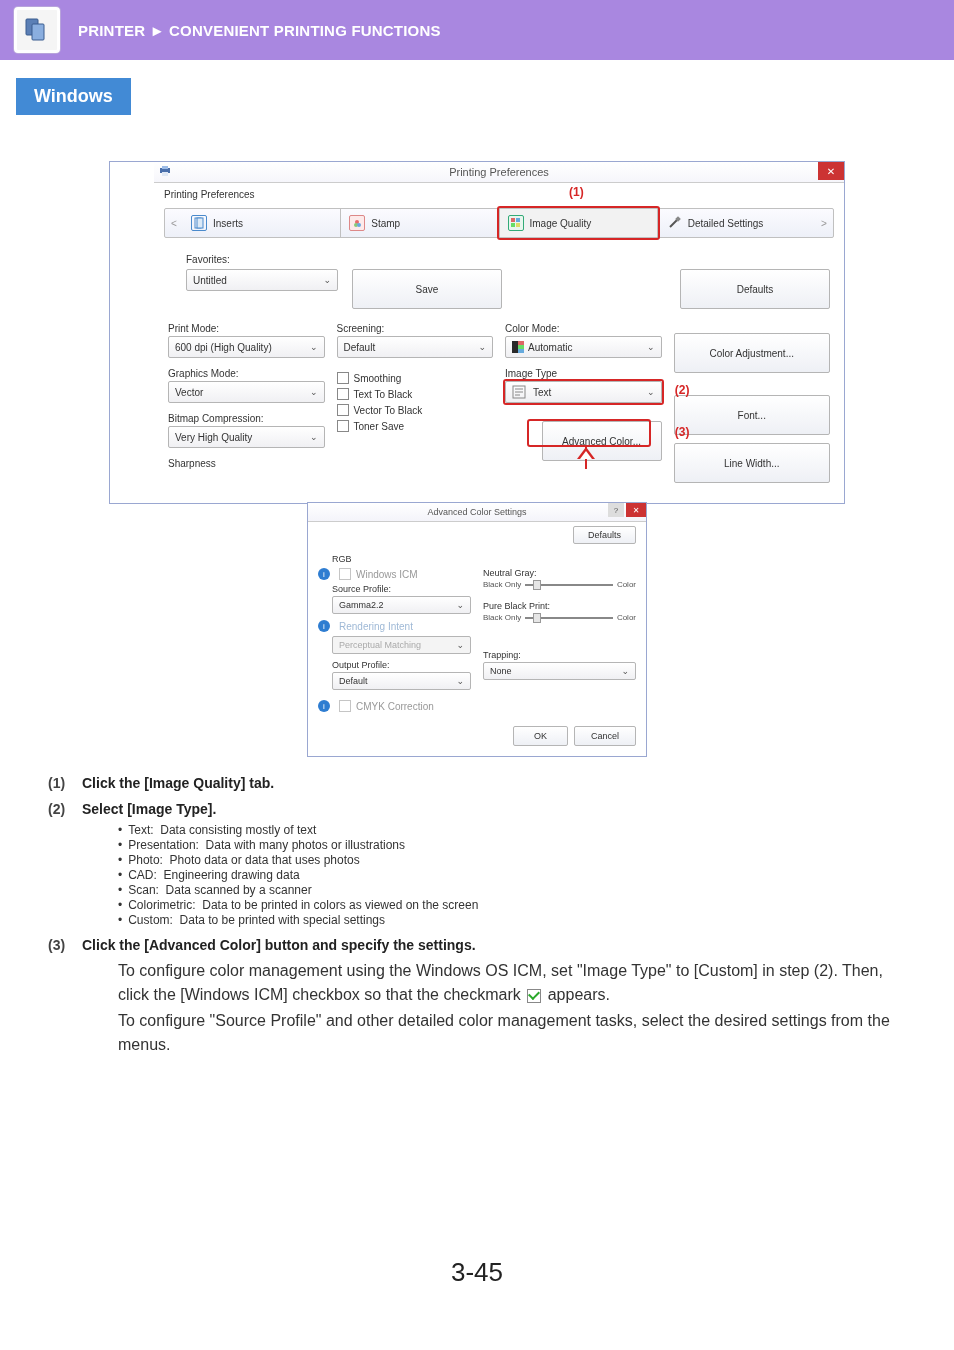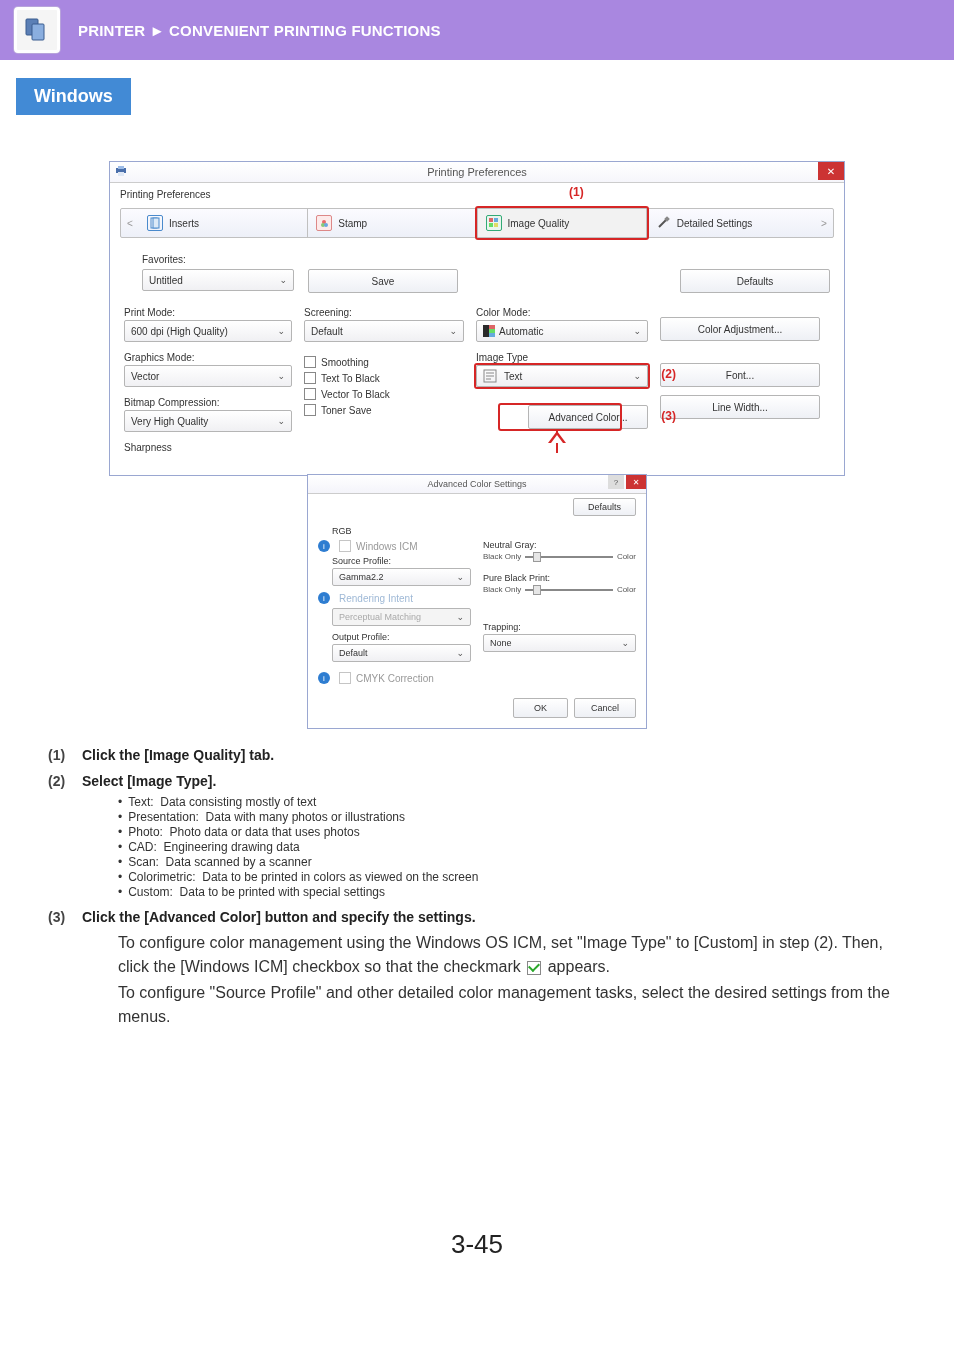--- a/index.html
+++ b/index.html
@@ -4,36 +4,36 @@
 <style>
   * { margin:0; padding:0; box-sizing:border-box; font-family:Arial,Helvetica,sans-serif; }
   body { background:#fff; width:954px; }
   .topbar { background:#a987e0; height:60px; display:flex; align-items:center; padding:0 10px 0 14px; }
   .top-icon-box { width:46px; height:46px; background:#f5f5f5; border:3px solid #fff; border-radius:4px; display:flex; align-items:center; justify-content:center; margin-right:18px; box-shadow:0 0 0 1px #b8a4db; }
   .top-icon-inner { width:28px; height:28px; }
   .breadcrumb { color:#fff; font-size:15px; font-weight:bold; letter-spacing:0.2px; }
   .content { padding:28px 48px 20px 48px; }
   .os-tag { background:#428ad5; color:#fff; font-size:18px; font-weight:bold; padding:8px 18px; display:inline-block; margin:18px 0 18px 16px; }
   .ss-wrap { margin:0 auto 18px; width:736px; position:relative; }
-  .ss-win { border:1px solid #9aa7d1; background:#fff; }
+  .ss-win { border:1px solid #9aa7d1; background:#fff;padding-left:44px; }
   .ss-titlebar { background:linear-gradient(#fff,#f6f6fb); color:#555; text-align:center; font-size:11px; padding:4px 0; position:relative; border-bottom:1px solid #ccc; }
   .ss-close { position:absolute; right:0; top:0; background:#c33; color:#fff; width:26px; height:18px; font-size:10px; display:flex; align-items:center; justify-content:center; }
   .ss-sub { font-size:10px; color:#333; padding:6px 10px; }
   .ss-tabs { display:flex; align-items:center; border:1px solid #c0c0c0; margin:2px 10px 8px; border-radius:2px; background:linear-gradient(#fbfbff,#edf0f8); }
   .ss-arrow { width:18px; text-align:center; color:#999; font-size:10px; cursor:pointer; }
   .ss-tab { flex:1; font-size:10px; color:#333; display:flex; align-items:center; gap:6px; padding:6px 8px; border-right:1px solid #c0c0c0; }
   .ss-tab.active { background:#f2f2f2; }
   .tab-ico { width:16px; height:16px; display:flex; align-items:center; justify-content:center; border-radius:2px; font-size:9px; }
   .ss-body { padding:4px 14px 16px; position:relative; font-size:10px; color:#222; }
   .row { display:flex; gap:12px; margin:4px 0; }
   .col { flex:1; }
   .lbl { font-size:10px; color:#333; margin:4px 0 2px; }
   .sel { display:flex; align-items:center; border:1px solid #b5b5b5; background:linear-gradient(#fff,#f0f0f3); border-radius:2px; height:22px; padding:0 6px; font-size:10px; color:#333; justify-content:space-between; }
   .sel .chev { color:#555; font-size:9px; }
-  .btn { border:1px solid #b5b5b5; background:linear-gradient(#fff,#eef0f5); border-radius:2px; height:24px; font-size:10px; color:#333; display:flex; align-items:center; justify-content:center; padding:0 10px; }
+  .btn { border:1px solid #b5b5b5; background:linear-gradient(#fff,#eef0f5); border-radius:2px; height:40px; font-size:10px; color:#333; display:flex; align-items:center; justify-content:center; padding:0 10px; }
   .chk { display:flex; align-items:center; gap:5px; font-size:10px; color:#333; margin:4px 0; }
   .chk .box { width:12px; height:12px; border:1px solid #888; background:#fff; }
   .callout-n { position:absolute; color:#d62626; font-weight:bold; font-size:12px; }
   .callout-box { border:2px solid #d62626; border-radius:3px; position:absolute; pointer-events:none; }
   .lead { position:absolute; background:#d62626; }
   
   .adv-win { border:1px solid #9aa7d1; background:#fff; width:340px; margin:0 auto; font-size:9px; color:#333; position:relative; }
   .adv-title { background:linear-gradient(#fff,#f4f4fa); text-align:center; font-size:9px; color:#555; padding:4px 0; border-bottom:1px solid #ccc; position:relative; }
   .adv-close { position:absolute; right:0; top:0; background:#c33; color:#fff; width:20px; height:14px; font-size:8px; display:flex; align-items:center; justify-content:center; }
   .adv-q { position:absolute; right:22px; top:0; background:#ddd; color:#555; width:16px; height:14px; font-size:8px; display:flex; align-items:center; justify-content:center; }

